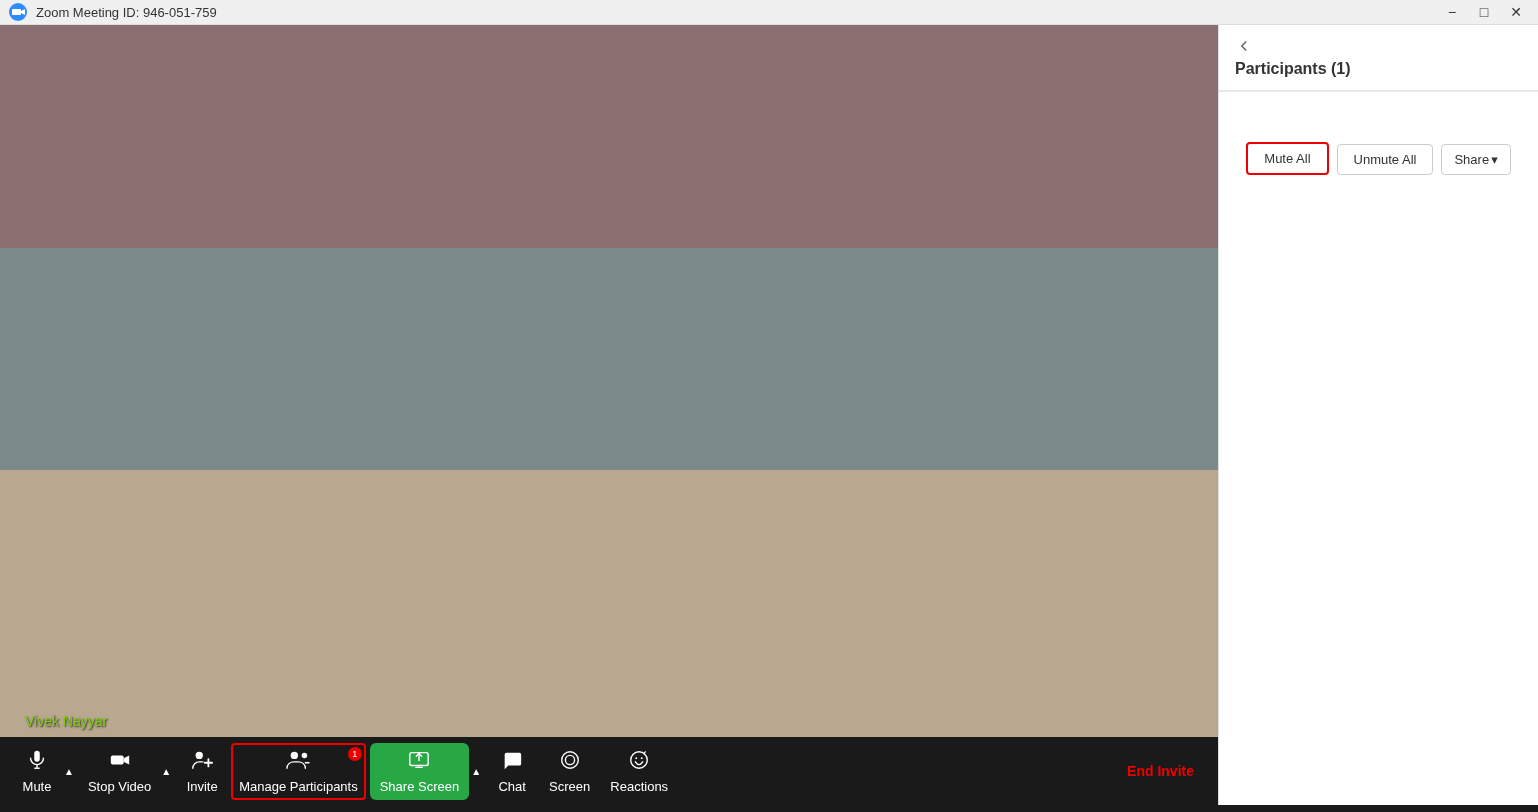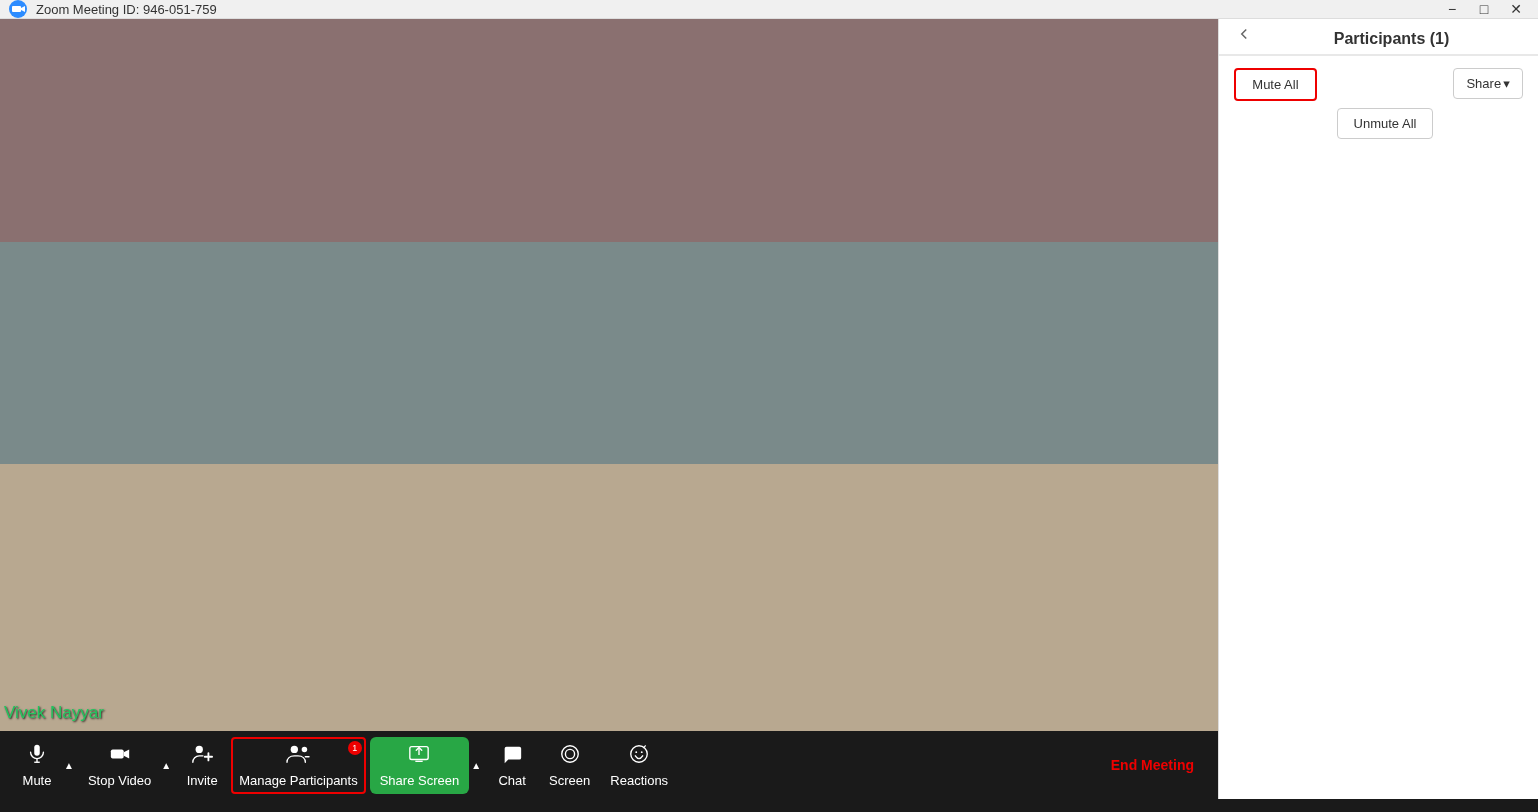--- a/index.html
+++ b/index.html
@@ -6,21 +6,21 @@
     body {
       width: 1538px;
       height: 812px;
       font-family: -apple-system, BlinkMacSystemFont, 'Segoe UI', sans-serif;
       overflow: hidden;
       background: #1a1a1a;
     }
 
     
     .title-bar {
-      height: 19px;
+      height: 25px;
       background: #f0f0f0;
       display: flex;
       align-items: center;
       justify-content: space-between;
       padding: 0 8px;
       border-bottom: 1px solid #ddd;
       position: relative;
       z-index: 100;
     }
     .title-bar-left {
@@ -85,23 +85,23 @@
       flex: 1;
       background: #7a8a8a;
     }
     .video-segment-bottom {
       flex: 1.2;
       background: #b8a890;
     }
     .participant-name-overlay {
       position: absolute;
       bottom: 8px;
-      left: 4px;
-      color: #22c55e;
-      font-size: 17px;
+      left: 25px;
+      color: #84cc16;
+      font-size: 14px;
       font-weight: 400;
       text-shadow: 1px 1px 2px rgba(0,0,0,0.8);
     }
 
     
     .toolbar {
       height: 68px;
       background: #1a1a1a;
       display: flex;
       align-items: center;
@@ -191,23 +191,24 @@
     
     .right-panel {
       width: 320px;
       background: white;
       display: flex;
       flex-direction: column;
       border-left: 1px solid #ddd;
     }
     .panel-header {
       display: flex;
-      align-items: flex-end;
-      padding: 6px 16px;
+      align-items: flex-start;
+      padding: 12px 16px;
       border-bottom: 1px solid #e8e8e8;
+      flex-direction: column;
     }
     .panel-collapse-btn {
       background: none;
       border: none;
       cursor: pointer;
       font-size: 18px;
       color: #666;
       margin-right: 8px;
     }
     .panel-title {
@@ -253,25 +254,25 @@
       gap: 8px;
       align-items: center;
     }
     .participant-control-icon {
       font-size: 16px;
       color: #666;
     }
 
     
     .panel-footer {
-      padding: 12px 8px;
+      padding: 12px 16px;
       border-top: 1px solid #e8e8e8;
       display: flex;
-      gap: 20px;
-      align-items: flex-start;
+      gap: 8px;
+      align-items: flex-end;
       justify-content: center;
     }
     .mute-all-btn {
       border: 2px solid #e00;
       color: #333;
       background: white;
       padding: 7px 16px;
       border-radius: 4px;
       font-size: 13px;
       font-weight: 500;
@@ -430,21 +431,21 @@
             <circle cx="9" cy="10" r="1" fill="white"></circle>
             <circle cx="15" cy="10" r="1" fill="white"></circle>
             <path d="M17 5l2-2" stroke="white" stroke-width="1.2" stroke-linecap="round"></path>
           </svg>
         </span>
         <span class="toolbar-btn-label">Reactions</span>
       </button>
 
       <div class="toolbar-spacer"></div>
 
-      <button class="end-meeting-btn">End Meeting</button>
+      <button class="end-meeting-btn">End Invite</button>
     </div>
   </div>
 
   <div class="right-panel">
 
     <div class="panel-header">
       <button class="panel-collapse-btn">
         <svg width="18" height="18" viewBox="0 0 24 24" fill="none" stroke="#666" stroke-width="2">
           <polyline points="15,18 9,12 15,6"></polyline>
         </svg>

